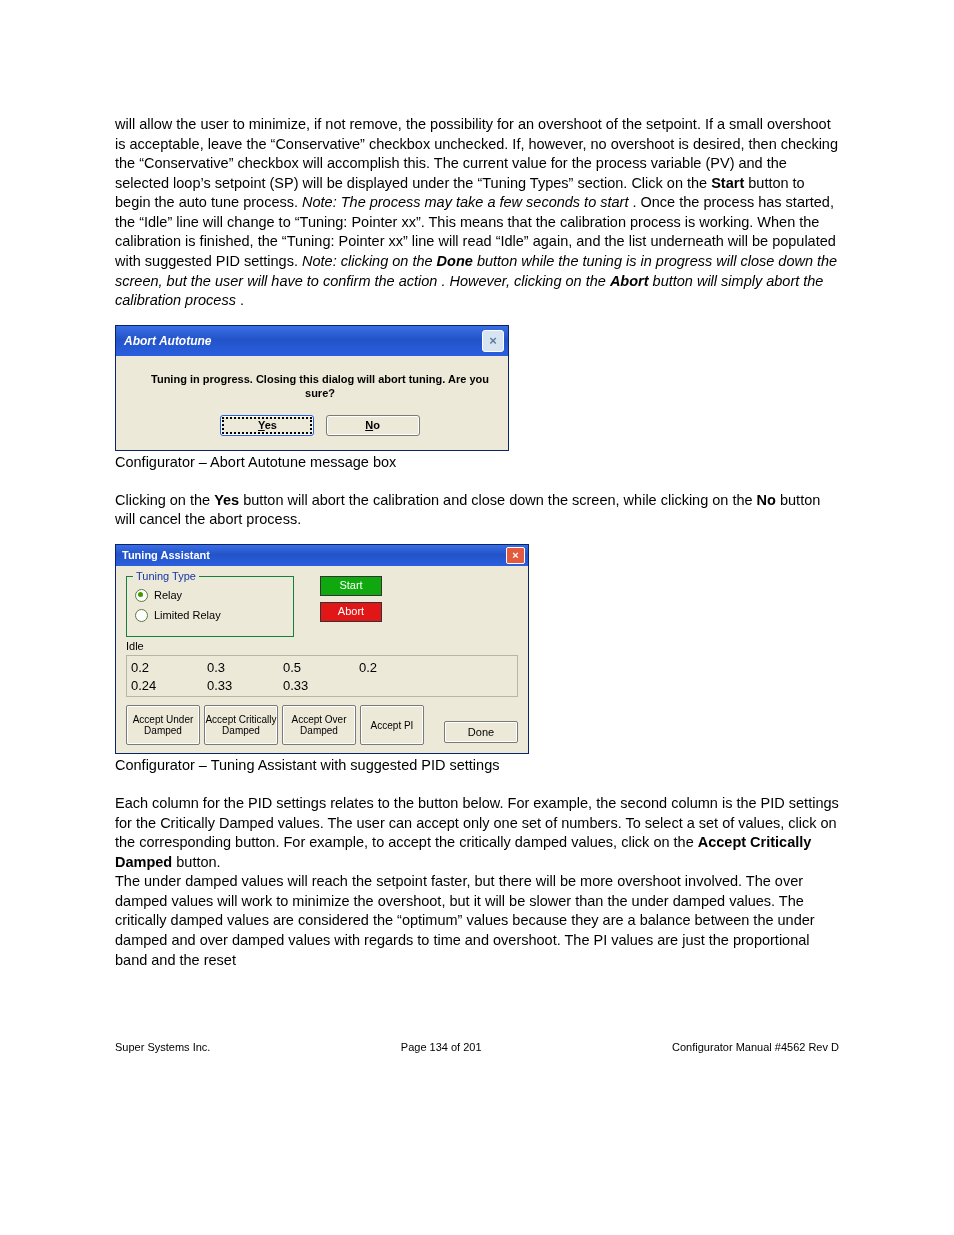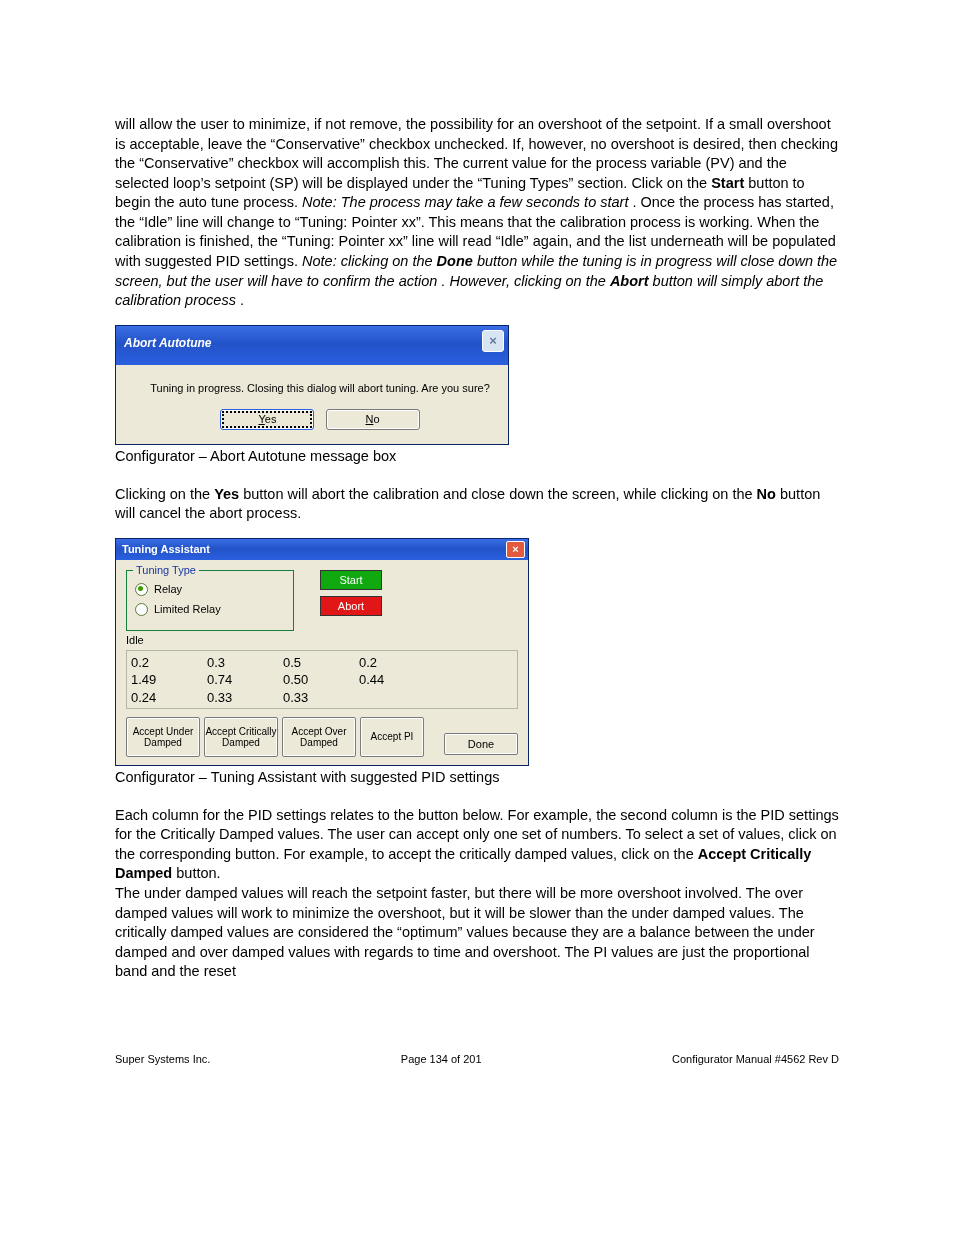--- a/index.html
+++ b/index.html
@@ -19,32 +19,32 @@
   .bolditalic { font-weight: bold; font-style: italic; }
   .caption { font-size: 14.5px; margin: 2px 0 18px 0; }
 
   
   .dlg-abort {
     width: 392px; border: 1px solid #0a246a;
     background: #ece9d8; font-family: Tahoma, Arial, sans-serif;
     font-size: 11px; color: #000; margin-top: 6px;
   }
   .dlg-abort .titlebar {
-    display: flex; justify-content: space-between; align-items: flex-end;
+    display: flex; justify-content: space-between; align-items: center;
     background: linear-gradient(to bottom,#3a6ee5 0%,#2353c8 45%,#2a5fe0 100%);
-    padding: 4px 4px 13px 8px;
+    padding: 4px 4px 4px 8px;
     gap: 12px;
   }
   .dlg-abort .title { color:#fff; font-weight:bold; font-size:12px; font-style: italic;}
   .close-x {
     width:20px; height:20px; background:#d7e4f2;
     border:1px solid #fff; display:flex; align-items:center; justify-content:center;
     color:#617a9a; font-weight:bold; font-size:13px; border-radius:3px;
   }
-  .dlg-abort .body { padding: 16px 10px 14px 26px; text-align:center; }
+  .dlg-abort .body { padding: 16px 10px 14px 26px; text-align:center;font-weight:bold; }
   .dlg-abort .msg { text-align:center; margin-bottom: 14px; padding: 0 4px; }
   .win-btn {
     display:inline-block; min-width:72px; padding:2px 10px;
     border:1px solid #7a7a7a; background:#ece9d8; text-align:center;
     font-family: Tahoma, Arial, sans-serif; font-size:11px;
     border-radius:3px; margin:0 4px;
     box-shadow: inset 0 0 0 1px #fff;
   }
   .win-btn.focus { outline:2px dotted #000; outline-offset:-4px; border-color:#2a5fe0; }
 
@@ -209,26 +209,20 @@
     <div class="idle-line">Idle</div>
 
     <div class="grid">
       <div class="grid-row">
         <span class="grid-cell">0.2</span>
         <span class="grid-cell">0.3</span>
         <span class="grid-cell">0.5</span>
         <span class="grid-cell">0.2</span>
       </div>
       <div class="grid-row">
-        <span class="grid-cell">1.49</span>
-        <span class="grid-cell">0.74</span>
-        <span class="grid-cell">0.50</span>
-        <span class="grid-cell">0.44</span>
-      </div>
-      <div class="grid-row">
         <span class="grid-cell">0.24</span>
         <span class="grid-cell">0.33</span>
         <span class="grid-cell">0.33</span>
         <span class="grid-cell"></span>
       </div>
     </div>
 
     <div class="accept-row">
       <div class="accept-btn">Accept Under Damped</div>
       <div class="accept-btn">Accept Critically Damped</div>

